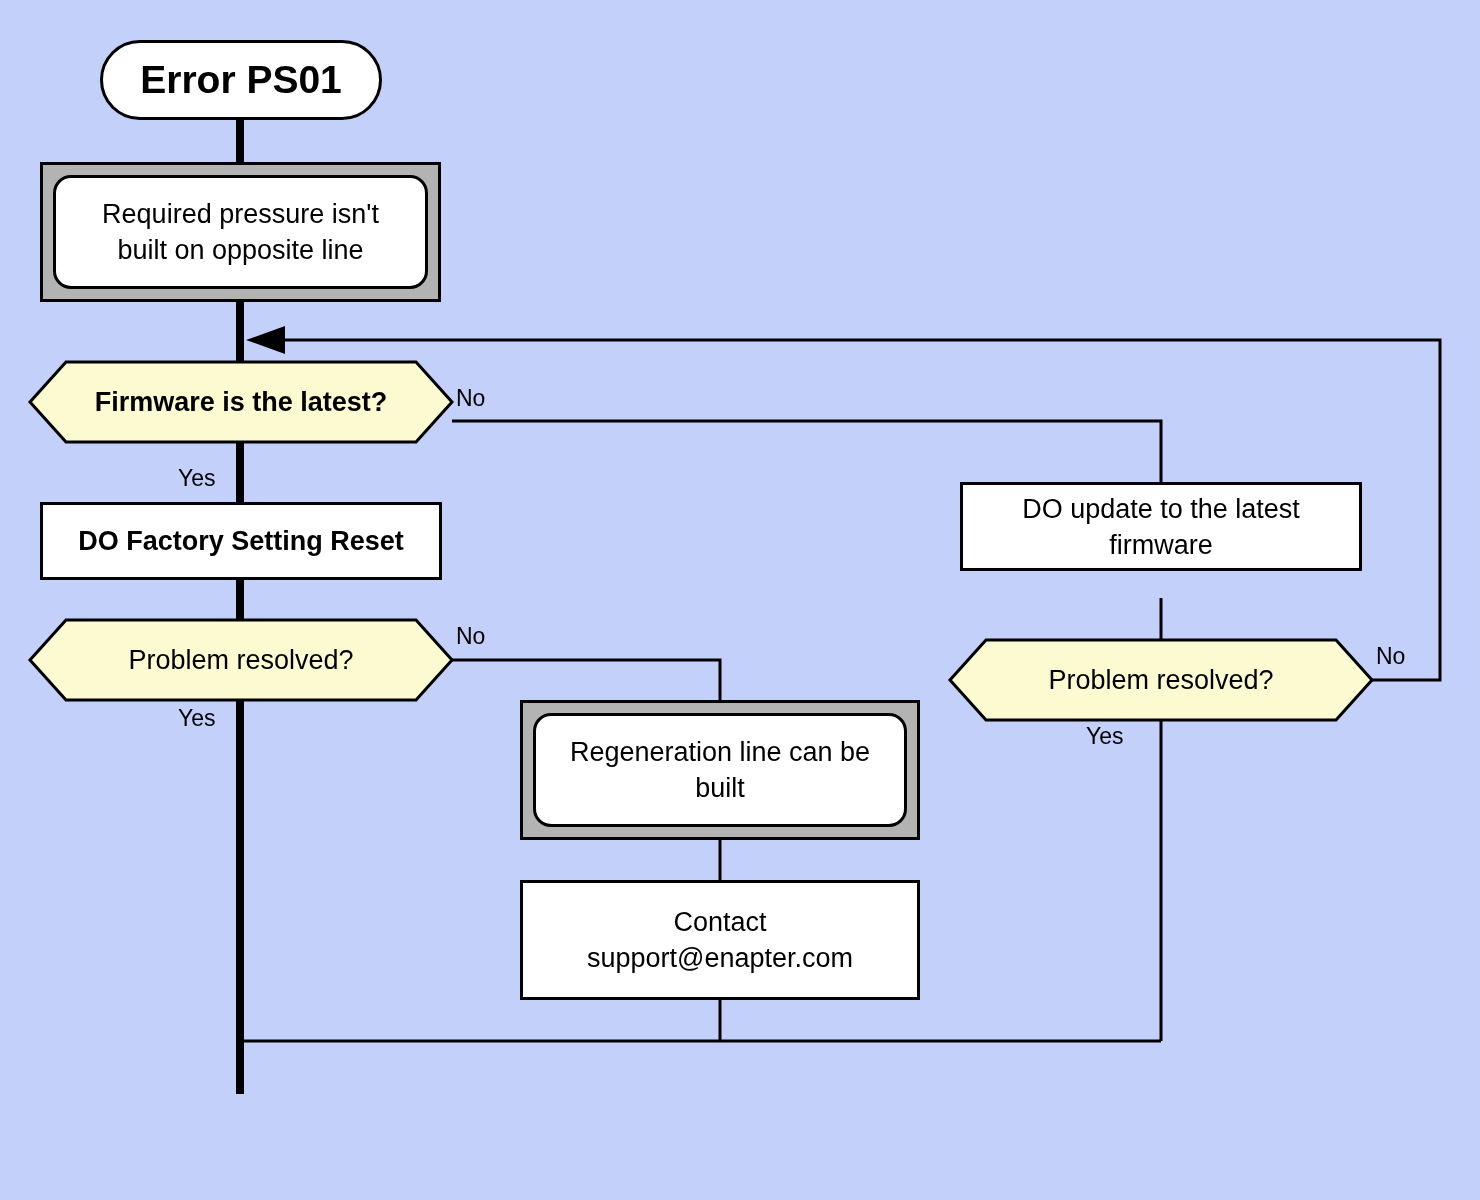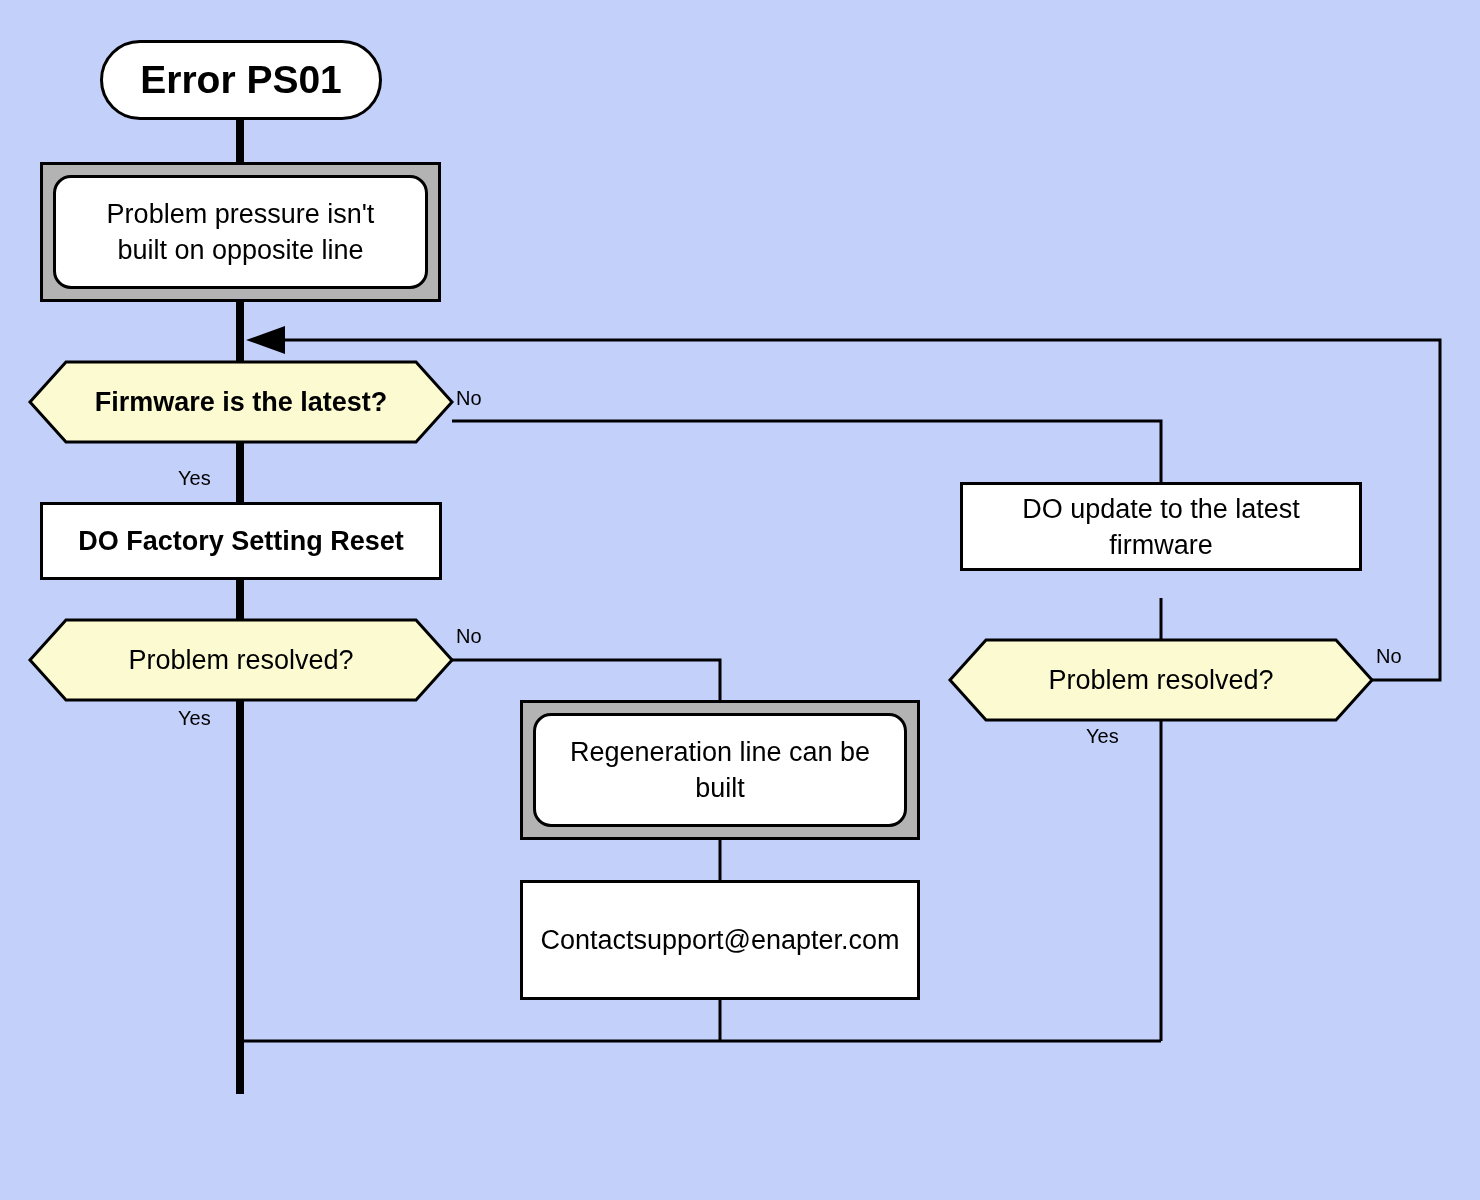--- a/index.html
+++ b/index.html
@@ -57,21 +57,21 @@
   .hex svg { position: absolute; left: 0; top: 0; overflow: visible; }
   .hexpoly {
     fill: var(--decision-fill, #fcfad1);
     stroke: var(--stroke, #000);
     stroke-width: 3;
   }
   .hex .label { position: relative; }
 
   .edge-label {
     position: absolute;
-    font-size: 20px;
+    font-size: 23px;
     line-height: 30px;
     white-space: nowrap;
   }
 </style>
 </head>
 <body>
 
 <div id="canvas">
 
   <svg class="lines" width="1480" height="1200" viewBox="0 0 1480 1200">
@@ -86,21 +86,21 @@
     <path class="edge" d="M452 660 H720 V702"></path>
     <path class="edge" d="M720 838 V882"></path>
   </svg>
 
   <div class="node stadium title" style="left:100px; top:40px; width:282px; height:80px; border-radius:40px;">
     <div class="label">Error PS01</div>
   </div>
 
   <div class="node frame" style="left:40px; top:162px; width:401px; height:140px;">
     <div class="frame-inner">
-      <div>Problem pressure isn't</div>
+      <div>Required pressure isn't</div>
       <div>built on opposite line</div>
     </div>
   </div>
 
   <div class="node hex" style="left:28px; top:360px; width:426px; height:84px;font-weight:bold;">
     <svg width="426" height="84" viewBox="0 0 426 84">
       <polygon class="hexpoly" points="38,2 388,2 424,42 388,82 38,82 2,42"></polygon>
     </svg>
     <div class="label">Firmware is the latest?</div>
   </div>
@@ -128,21 +128,21 @@
     <div class="label">Problem resolved?</div>
   </div>
 
   <div class="node frame" style="left:520px; top:700px; width:400px; height:140px;">
     <div class="frame-inner">
       <div>Regeneration line can be</div>
       <div>built</div>
     </div>
   </div>
 
-  <div class="node rect" style="left:520px; top:880px; width:400px; height:120px; flex-direction:row;">
+  <div class="node rect" style="left:520px; top:880px; width:400px; height:120px; flex-direction:column;">
     <div>Contact</div>
     <div>support@enapter.com</div>
   </div>
 
 
   <div class="edge-label" style="left:456px; top:383px;">No</div>
   <div class="edge-label" style="left:178px; top:463px;">Yes</div>
   <div class="edge-label" style="left:456px; top:621px;">No</div>
   <div class="edge-label" style="left:178px; top:703px;">Yes</div>
   <div class="edge-label" style="left:1376px; top:641px;">No</div>

